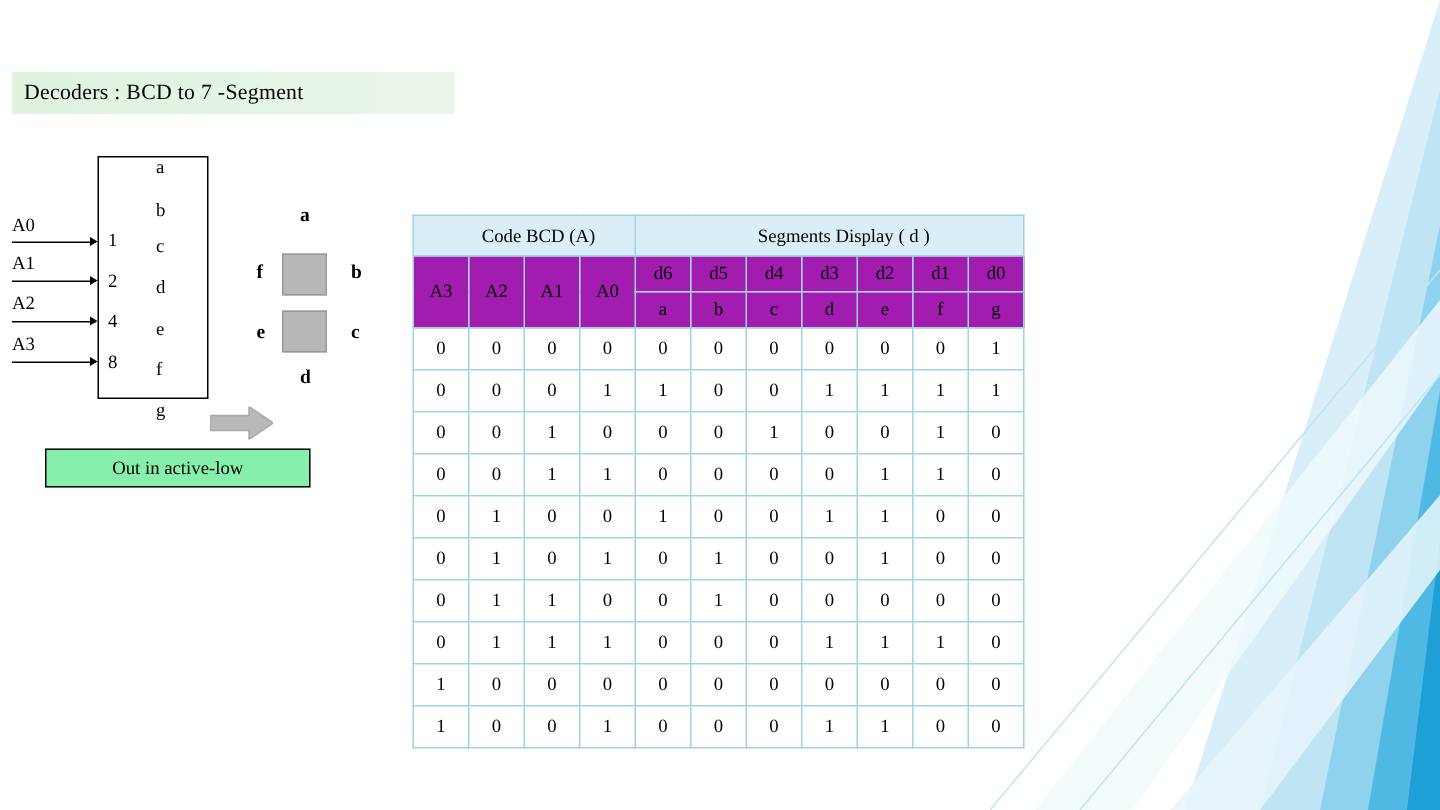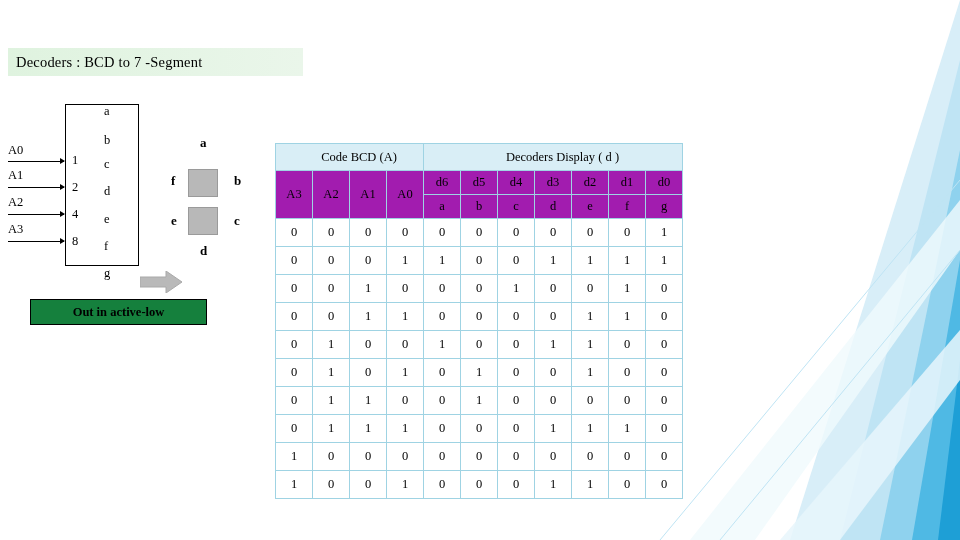--- a/index.html
+++ b/index.html
@@ -28,23 +28,22 @@
   .in-label{position:absolute;font-size:12.5px;}
   .arrow-in{position:absolute;height:1px;background:#000;}
   .arrow-in:after{
     content:"";position:absolute;right:-1px;top:-3px;
     border-left:5px solid #000;border-top:3.5px solid transparent;border-bottom:3.5px solid transparent;
   }
   .w-label{position:absolute;font-size:12.5px;}
   .outlbl{position:absolute;font-size:12.5px;}
   .active-low{
     position:absolute;left:30px;top:299px;width:175px;height:24px;
-    border:1px solid #000;background:#15803d;display:flex;align-items:center;justify-content:center;
+    border:1px solid #000;background:#86efac;display:flex;align-items:center;justify-content:center;
     font-size:12.5px;
-    font-weight:bold;
   }
   
   .big-arrow{position:absolute;left:140px;top:176px;}
   
   .seg{position:absolute;left:160px;top:135px;width:110px;height:140px;}
   .seg .lbl{position:absolute;font-size:13px;font-weight:bold;}
   .seg .bar{position:absolute;background:#b8b8b8;border:1px solid #9a9a9a;}
   .d60{position:absolute;left:148px;top:268px;font-size:11px;margin-top:44px;}
   
   .tbl{position:absolute;left:275px;top:143px;border-collapse:collapse;}
@@ -129,21 +128,21 @@
   <span class="lbl" style="left:40px;top:108px;">d</span>
 
   <div class="bar" style="left:28px;top:34px;width:28px;height:26px;"></div>
   <div class="bar" style="left:28px;top:72px;width:28px;height:26px;"></div>
 </div>
 
 <table class="tbl">
   <thead>
     <tr>
       <th class="hdr grp" colspan="4">Code BCD (A)</th>
-      <th class="hdr grp" colspan="7">Decoders Display ( d )</th>
+      <th class="hdr grp" colspan="7">Segments Display ( d )</th>
     </tr>
     <tr>
       <th class="hdr2 c-w" rowspan="2">A3</th>
       <th class="hdr2 c-w" rowspan="2">A2</th>
       <th class="hdr2 c-w" rowspan="2">A1</th>
       <th class="hdr2 c-w" rowspan="2">A0</th>
       <th class="hdr2 c-w2">d6</th>
       <th class="hdr2 c-w2">d5</th>
       <th class="hdr2 c-w2">d4</th>
       <th class="hdr2 c-w2">d3</th>

